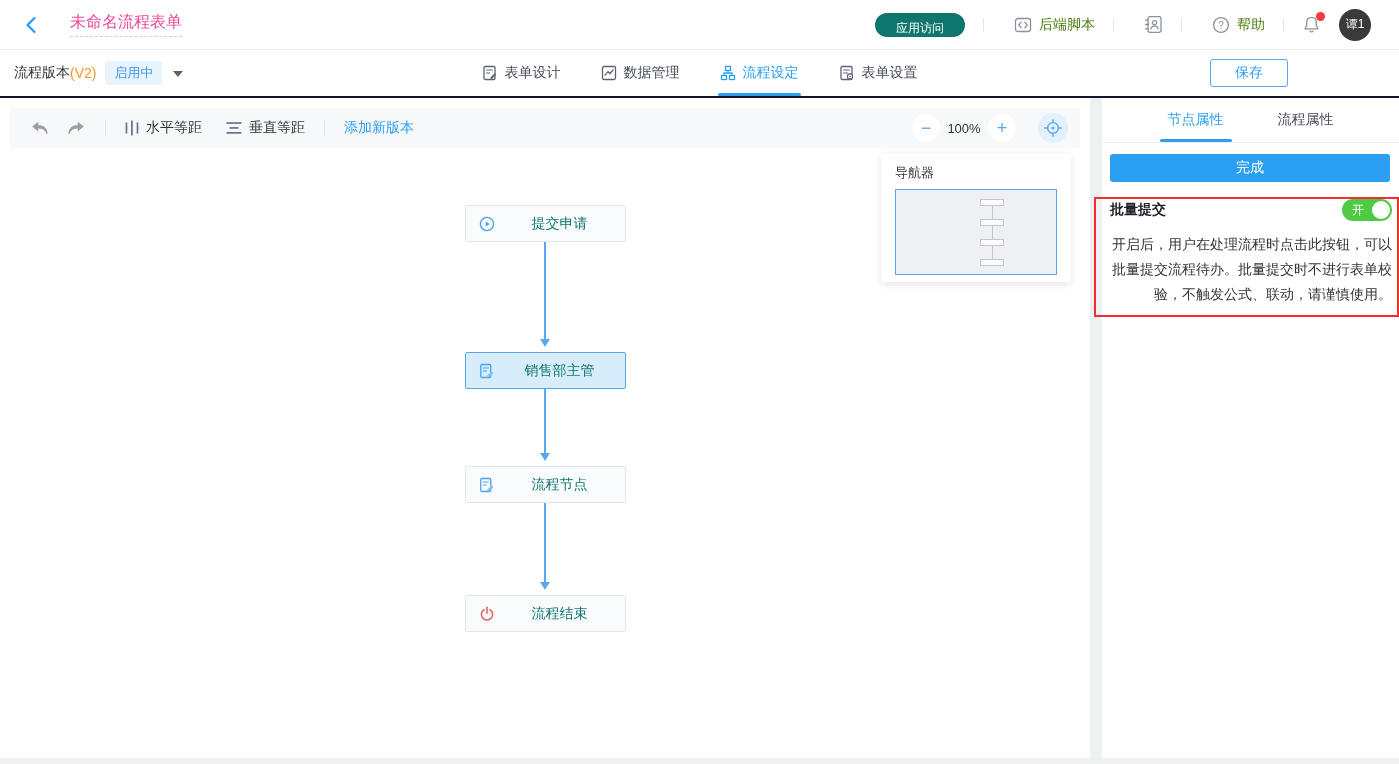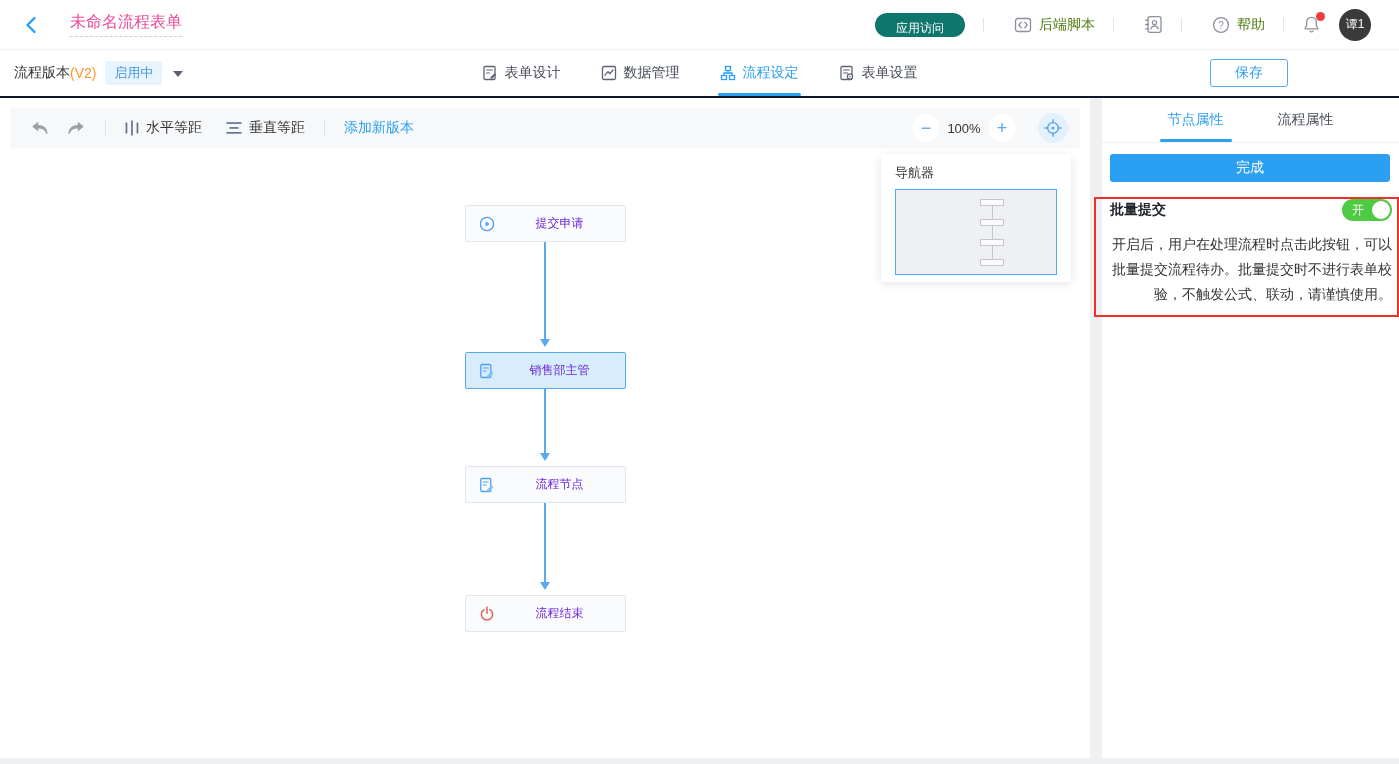--- a/index.html
+++ b/index.html
@@ -55,21 +55,21 @@
   .nav-title { font-size:13px; color:#333; padding:10px 14px 7px; }
   .minimap { margin:0 14px; height:86px; background:#eef0f3; border:1px solid #57aaf2; position:relative; cursor:pointer; }
   .mini-col { position:absolute; left:60%; top:9px; transform:translateX(-50%); display:flex; flex-direction:column; align-items:center; }
   .mini-node { width:24px; height:7px; border:1px solid #c3c7cd; background:#fbfbfc; }
   .mini-line { width:1px; height:13px; background:#c3c7cd; }
 
   
   .flow-node { position:absolute; left:465px; width:161px; height:37px; background:#fafbfc; border:1px solid #e3e6ea; border-radius:2px; display:flex; align-items:center; justify-content:center; cursor:pointer; }
   .flow-node.selected { background:#d8edfb; border-color:#57a8ea; }
   .node-icon { position:absolute; left:13px; top:50%; transform:translateY(-50%); display:flex; }
-  .node-label { font-size:12px; color:#6d28d9; margin-left:28px; }
+  .node-label { font-size:14px; color:#0f766e; margin-left:28px; }
   .flow-arrow { position:absolute; left:544px; width:2px; background:#57aaf2; }
   .flow-arrow::after { content:""; position:absolute; left:-4px; bottom:-8px; border:5px solid transparent; border-top:8px solid #57aaf2; }
 
   
   .panel-tabs { height:45px; border-bottom:1px solid #eef0f2; display:flex; justify-content:center; gap:54px;text-align:right; }
   .panel-tab { font-size:14px; color:#474c59; display:flex; align-items:center; position:relative; cursor:pointer; }
   .panel-tab.active { color:#2b9ff2; }
   .panel-tab.active::after { content:""; position:absolute; left:-8px; right:-8px; bottom:0; height:3px; background:#2b9ff2; border-radius:2px; }
   .done-btn { display:block; margin:11px 9px 0 8px; width:280px; height:28px; background:#2b9ff2; color:#fff; border:none; border-radius:3px; font-size:14px; cursor:pointer; }
   .batch-section { padding:17px 7px 0 8px; }

